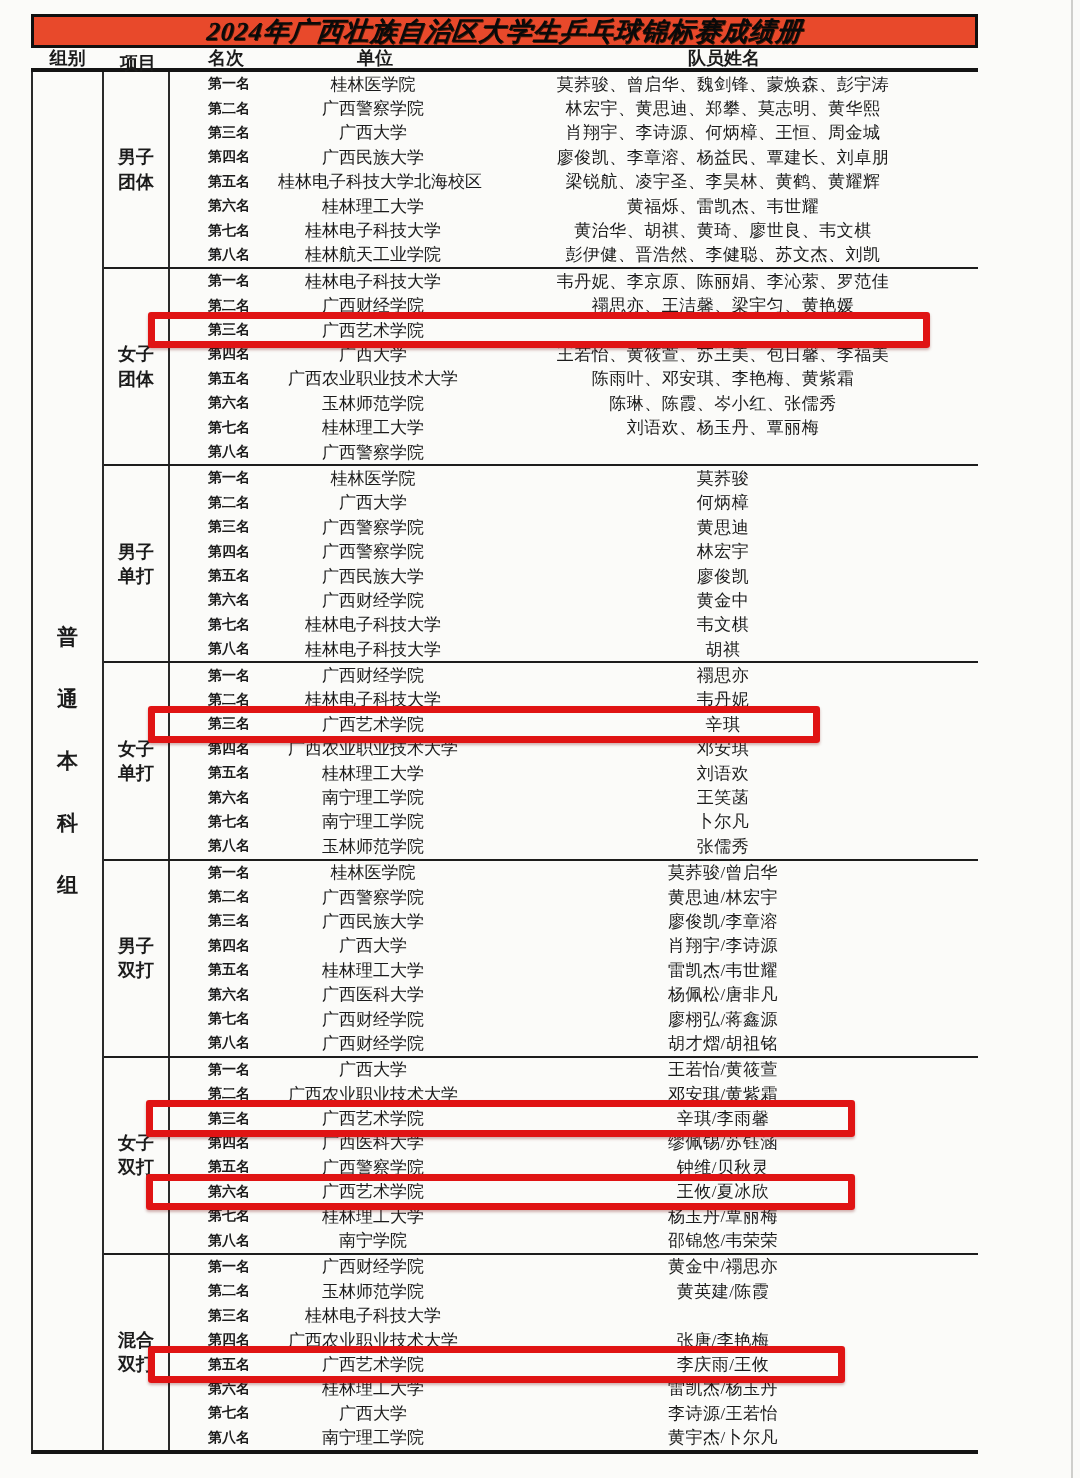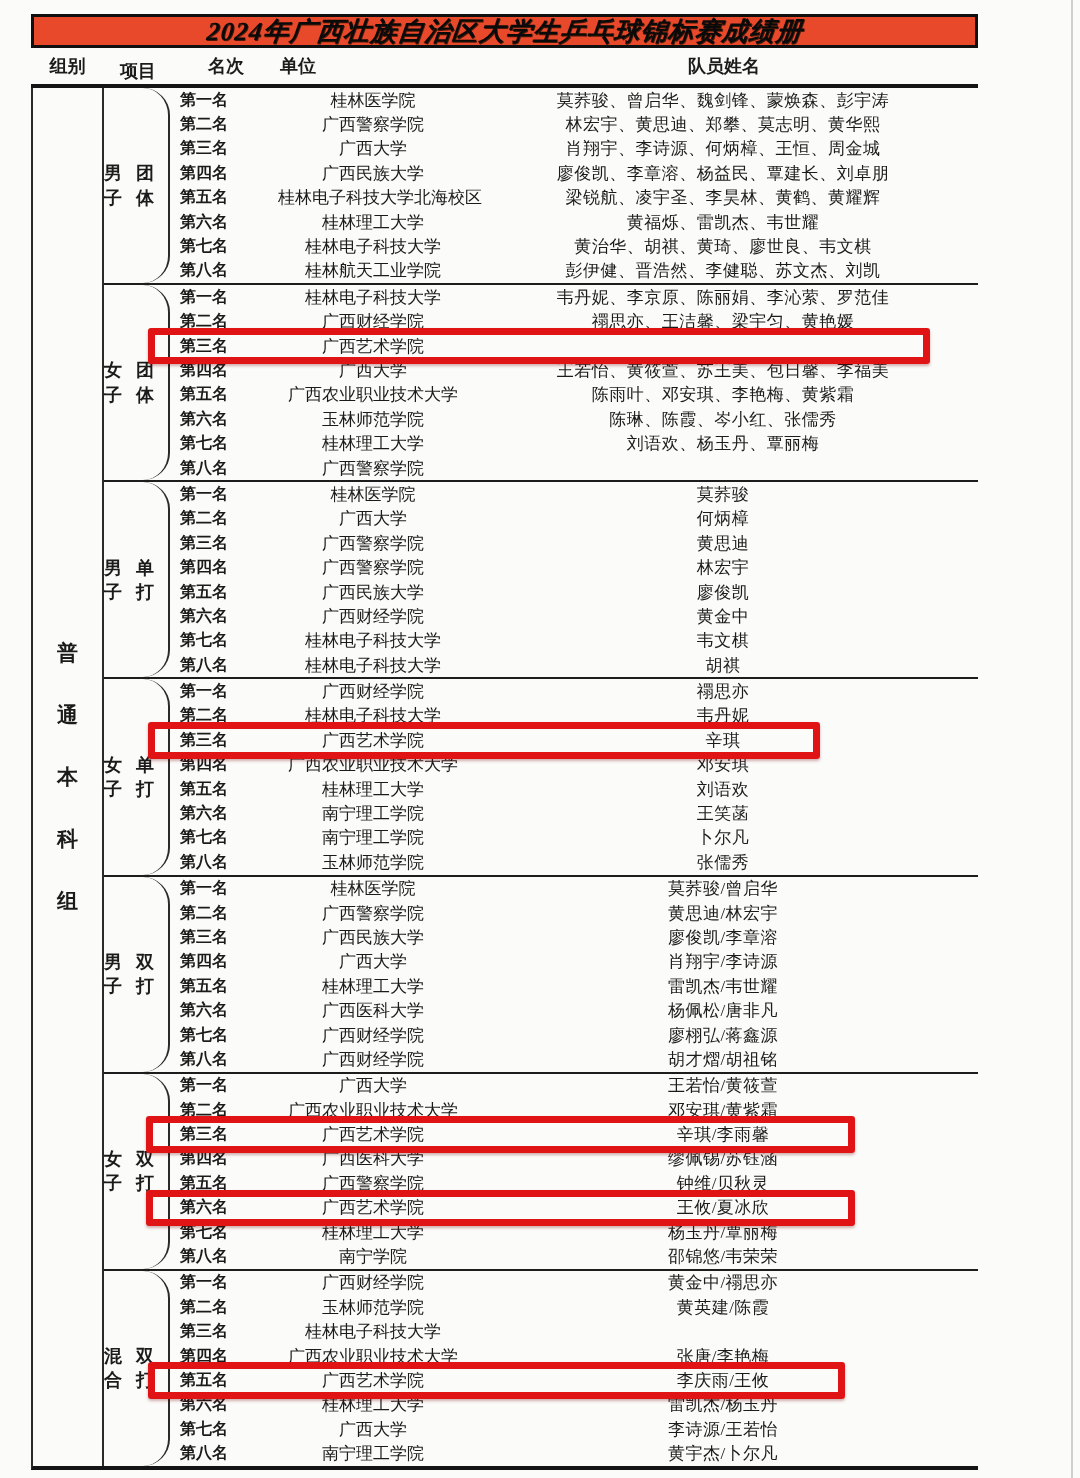--- a/index.html
+++ b/index.html
@@ -20,53 +20,53 @@
     display:flex; align-items:center; justify-content:center;
   }
   .title-text {
     font-size:26px; font-weight:bold; font-style:italic;
     letter-spacing:1px; transform:skewX(-6deg);
     color:#0a0a0a; text-shadow:0.6px 0.6px 0 #4a1a08;
     white-space:nowrap;
   }
 
   .header-row {
-    display:flex; height:40px; align-items:center;
+    display:flex; height:24px; align-items:center;
     border-bottom:4px solid #141414;
     font-weight:bold; font-size:18px;
   }
   .h-group { width:73px; text-align:center; }
   .h-event { width:68px; text-align:center;margin-top:10px; }
   .h-rank  { width:108px; text-align:center; }
-  .h-unit  { width:190px; text-align:left; }
+  .h-unit  { width:190px; text-align:center; }
   .h-players { flex:1; text-align:center; }
 
   .table-body {
     display:flex;
     border-left:2px solid #2a2a2a;
     border-bottom:4px solid #141414;
   }
   .group-col {
     width:71px; border-right:2px solid #2a2a2a;
     display:flex; flex-direction:column;
     align-items:center; justify-content:center;
     gap:34px; font-size:21px; font-weight:bold;
   }
   .sections { flex:1; display:flex; flex-direction:column; }
   .section { display:flex; }
   .section + .section { border-top:2px solid #1d1d1d; }
   .event-cell {
     width:66px; border-right:2px solid #2a2a2a;
-    display:flex; 
+    display:flex; flex-direction:column;
     align-items:center; justify-content:center;
-    font-weight:bold; font-size:18px; line-height:1.35;border-radius:27px;
+    font-weight:bold; font-size:18px; line-height:1.35;
   }
   .rows { flex:1; display:flex; flex-direction:column; justify-content:center; }
   .row { height:24.4px; display:flex; align-items:center; font-size:17px; position:relative; }
-  .rank { width:108px; text-align:left; font-weight:bold; font-size:16px;padding-left:10px; }
+  .rank { width:108px; text-align:center; font-weight:bold; font-size:14px;padding-left:10px; }
   .unit { width:190px; text-align:center; white-space:nowrap; }
   .players { flex:1; text-align:center; white-space:nowrap; letter-spacing:0.5px; }
 
   .hlbox {
     position:absolute;
     border:7px solid var(--hl,#e01414);
     border-radius:3px;
     z-index:5; pointer-events:none;
     box-shadow:0 2px 3px rgba(110,0,0,.3);
   }

